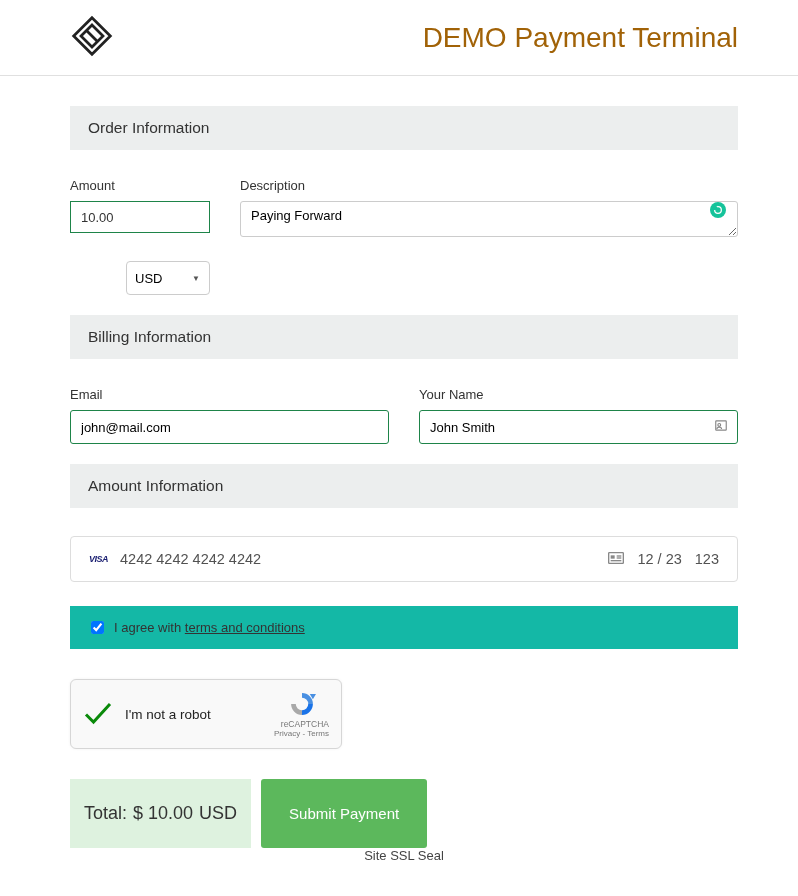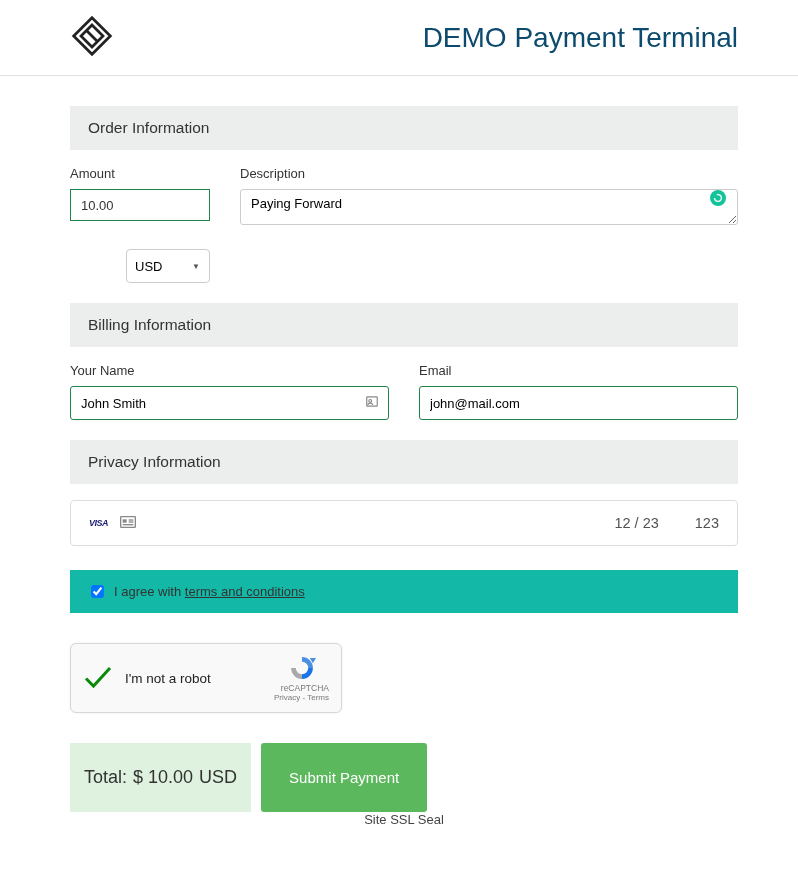--- a/index.html
+++ b/index.html
@@ -14,32 +14,32 @@
     display: flex;
     align-items: center;
     justify-content: space-between;
     padding: 14px 60px 14px 70px;
     border-bottom: 1px solid #e0e0e0;
   }
   .logo svg { width: 44px; height: 44px; }
   .title {
     font-size: 28px;
     font-weight: 300;
-    color: #0c4a6e;
+    color: #a16207;
     margin-left: 48px;
   }
   .container {
     padding: 30px 60px 30px 70px;
   }
   .section-header {
     background: #eceeee;
     padding: 13px 18px;
     font-size: 15.5px;
     color: #333;
-    margin-bottom: 16px;
+    margin-bottom: 28px;
   }
   .row {
     display: flex;
     gap: 30px;
     margin-bottom: 20px;
   }
   .field {
     display: flex;
     flex-direction: column;
   }
@@ -147,21 +147,21 @@
   }
   .card-number {
     flex: 1;
     font-size: 14.5px;
     color: #525252;
   }
   .card-icon { color: #888; margin-right: auto; }
   .card-exp, .card-cvc {
     font-size: 14.5px;
     color: #525252;
-    margin-left: 24px;
+    margin-left: 1px;
   }
   .terms-box {
     background: #14b8a6;
     padding: 14px 21px;
     display: flex;
     align-items: center;
     gap: 10px;
     margin-bottom: 30px;
     font-size: 13px;
   }
@@ -250,43 +250,44 @@
             <path d="M12 4 a8 8 0 1 1 -8 8"></path>
             <path d="M12 2 L12 6 L8 4 Z" fill="#fff" stroke="none"></path>
           </svg>
       </div>
     </div>
   </div>
 
   <div class="section-header">Billing Information</div>
 
   <div class="row">
+    <div class="field email-field">
+      <label class="field-label">Email</label>
+      <input class="text-input" type="text" value="john@mail.com" style="">
+    </div>
     <div class="field name-field">
       <label class="field-label">Your Name</label>
       <div class="name-wrap">
         <input class="text-input" type="text" value="John Smith" style="">
         <span class="contact-icon">
           <svg width="14" height="14" viewBox="0 0 24 24" fill="none" stroke="#888" stroke-width="2">
               <rect x="3" y="4" width="18" height="16" rx="1"></rect>
               <circle cx="9" cy="11" r="2.4"></circle>
               <path d="M5 18c0-2 2-3 4-3s4 1 4 3"></path>
             </svg>
         </span>
       </div>
     </div>
-    <div class="field email-field">
-      <label class="field-label">Email</label>
-      <input class="text-input" type="text" value="john@mail.com" style="">
-    </div>
-  </div>
-
-  <div class="section-header">Privacy Information</div>
+  </div>
+
+  <div class="section-header">Amount Information</div>
 
   <div class="card-box">
     <span class="visa-badge">VISA</span>
+    <span class="card-number">4242 4242 4242 4242</span>
     <span class="card-icon">
       <svg width="16" height="12" viewBox="0 0 24 18" fill="none" stroke="#888" stroke-width="2">
           <rect x="1" y="1" width="22" height="16" rx="1"></rect>
           <rect x="4" y="5" width="6" height="5" fill="#888" stroke="none"></rect>
           <line x1="13" y1="6" x2="20" y2="6"></line>
           <line x1="13" y1="9" x2="20" y2="9"></line>
           <line x1="4" y1="13" x2="20" y2="13"></line>
         </svg>
     </span>
     <span class="card-exp">12 / 23</span>

